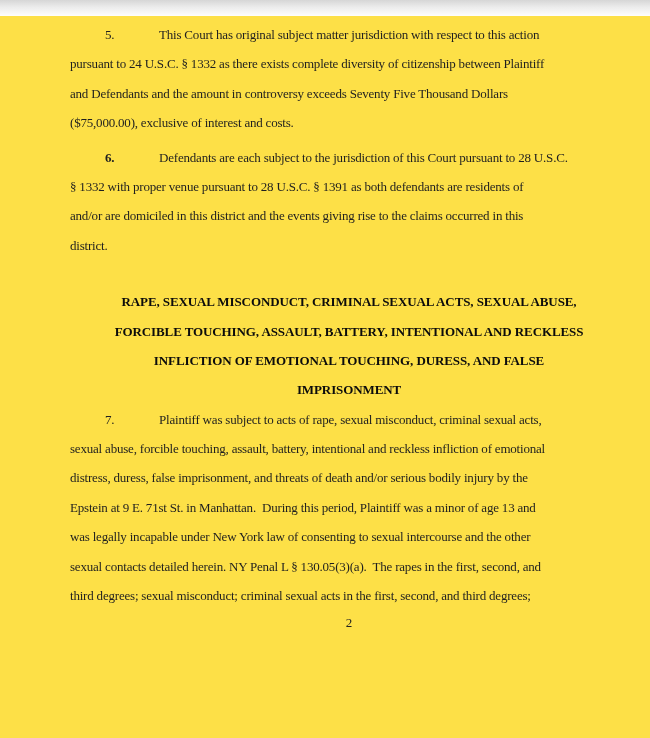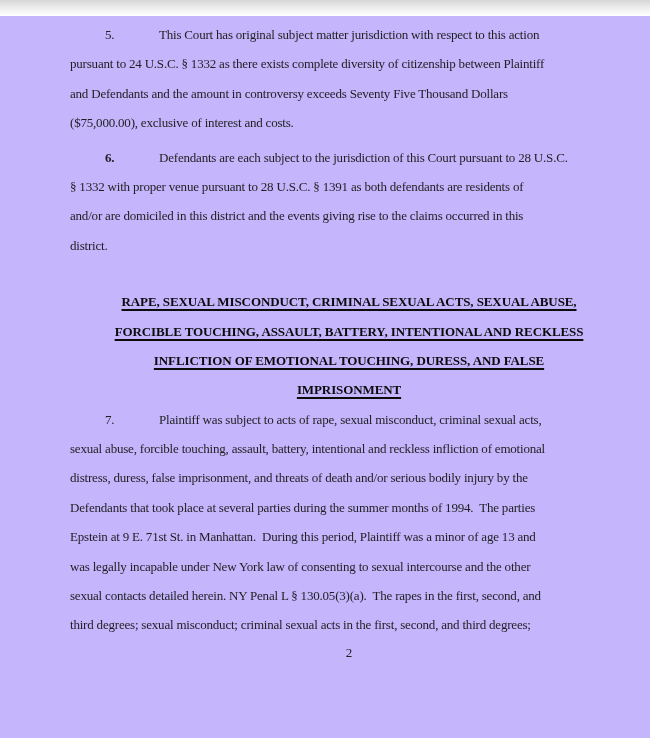--- a/index.html
+++ b/index.html
@@ -4,21 +4,21 @@
 <style>
   html, body {
     margin: 0;
     padding: 0;
     background: #ffffff;
   }
   .page {
     position: relative;
     width: 650px;
     height: 738px;
-    background: #c4b5fd;
+    background: #fde047;
     overflow: hidden;
     font-family: "Liberation Serif", "DejaVu Serif", serif;
     color: #1f1f1f;
   }
   .top-shade {
     position: absolute;
     top: 0; left: 0;
     width: 100%;
     height: 16px;
     background: linear-gradient(to bottom, #d6d6d6 0%, #ececec 45%, #fefefe 100%);
@@ -44,21 +44,20 @@
   .num.bold { font-weight: bold; }
   .para-6 { margin-top: 5px; }
   .heading { margin-top: 27px; }
   .heading .line {
     text-align: center;
     font-weight: bold;
     color: #0c0c0c;
     letter-spacing: -0.1px;
   }
   .heading .u {
-    text-decoration: underline;
     text-decoration-thickness: 1.5px;
     text-underline-offset: 3px;
   }
   .pageno {
     margin-top: 2px;
     text-align: center;
     font-size: 13px;
     height: 22px;
     line-height: 22px;
   }
@@ -89,21 +88,20 @@
       <div class="line"><span class="u">RAPE, SEXUAL MISCONDUCT, CRIMINAL SEXUAL ACTS, SEXUAL ABUSE,</span></div>
       <div class="line"><span class="u">FORCIBLE TOUCHING, ASSAULT, BATTERY, INTENTIONAL AND RECKLESS</span></div>
       <div class="line"><span class="u">INFLICTION OF EMOTIONAL TOUCHING, DURESS, AND FALSE</span></div>
       <div class="line"><span class="u">IMPRISONMENT</span></div>
     </div>
 
     <div class="para para-7">
       <div class="line"><span class="num">7.</span><span>Plaintiff was subject to acts of rape, sexual misconduct, criminal sexual acts,</span></div>
       <div class="line">sexual abuse, forcible touching, assault, battery, intentional and reckless infliction of emotional</div>
       <div class="line">distress, duress, false imprisonment, and threats of death and/or serious bodily injury by the</div>
-      <div class="line">Defendants that took place at several parties during the summer months of 1994.  The parties</div>
       <div class="line">Epstein at 9 E. 71st St. in Manhattan.  During this period, Plaintiff was a minor of age 13 and</div>
       <div class="line">was legally incapable under New York law of consenting to sexual intercourse and the other</div>
       <div class="line">sexual contacts detailed herein. NY Penal L § 130.05(3)(a).  The rapes in the first, second, and</div>
       <div class="line">third degrees; sexual misconduct; criminal sexual acts in the first, second, and third degrees;</div>
     </div>
 
     <div class="pageno">2</div>
 
   </div>
 </div>

